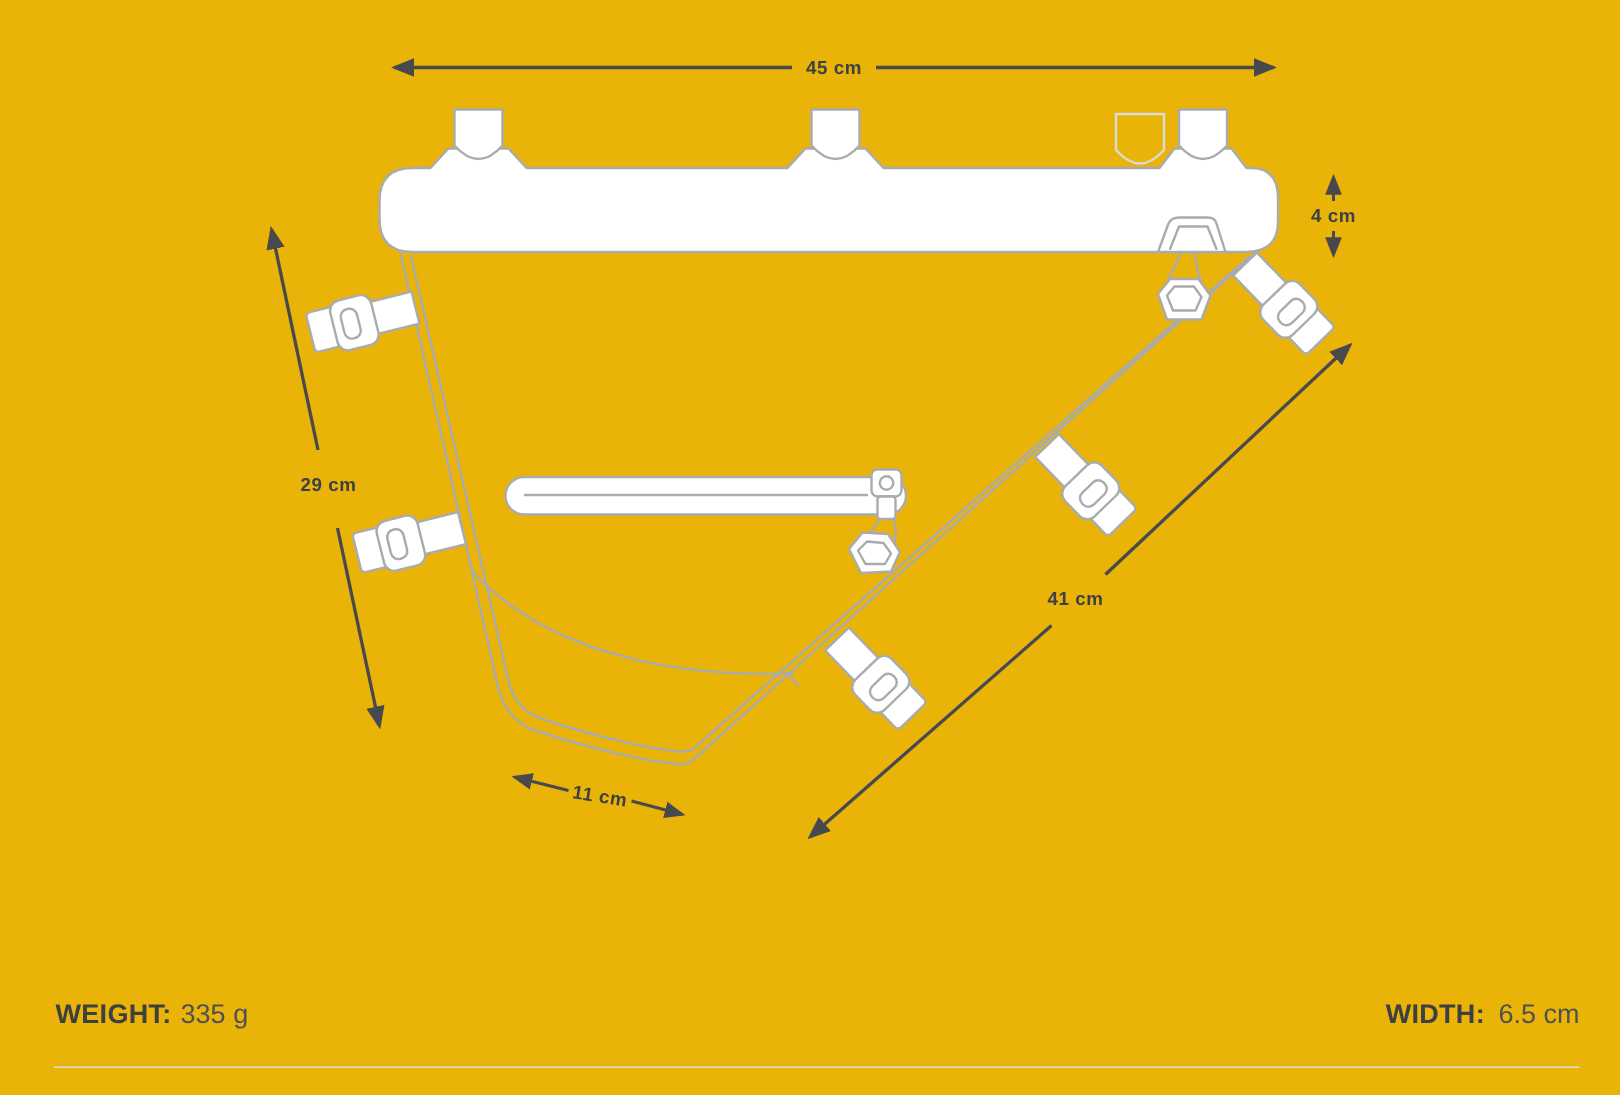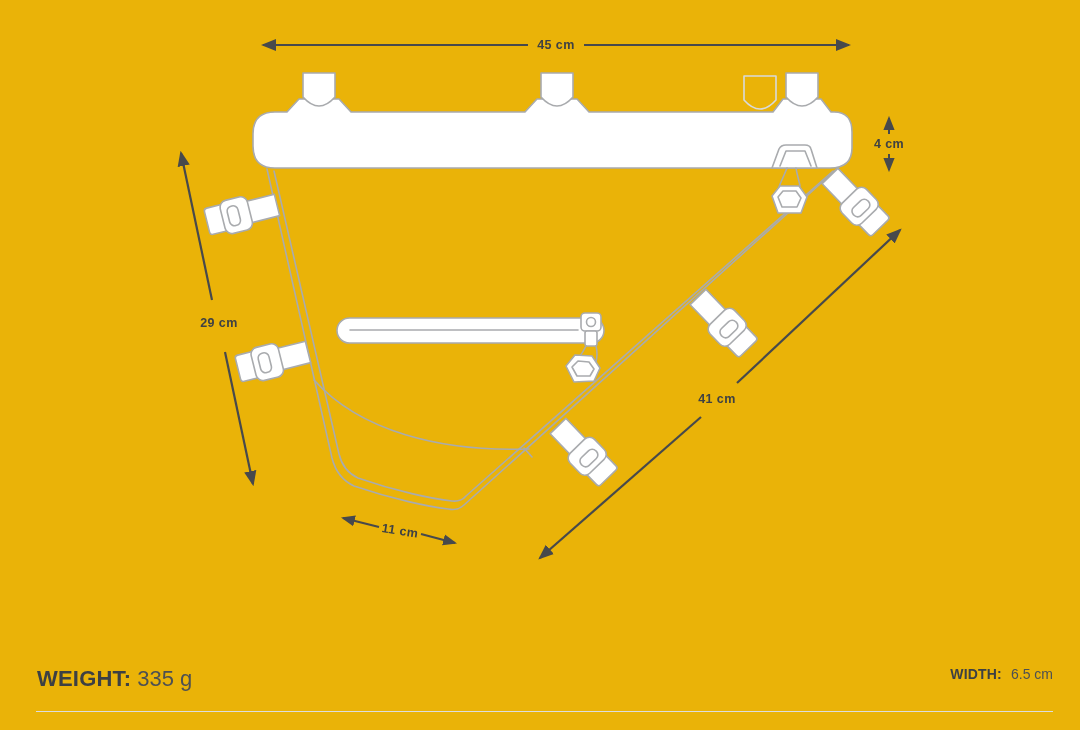--- a/index.html
+++ b/index.html
@@ -12,22 +12,22 @@
   html,body{margin:0;padding:0;background:#ffffff;}
   .stage{position:relative;width:1080px;height:730px;background:#eab308;overflow:hidden;
          font-family:"Liberation Sans","DejaVu Sans",sans-serif;}
   svg{position:absolute;left:0;top:0;}
   .bag{stroke:var(--outline);fill:none;stroke-width:1.6;stroke-linejoin:round;stroke-linecap:round;}
   .bagfill{stroke:var(--outline);fill:#ffffff;stroke-width:1.6;stroke-linejoin:round;}
   .ghost{stroke:var(--outline-faint);fill:none;stroke-width:1.6;stroke-linejoin:round;}
   .dim{stroke:var(--dim);stroke-width:2.2;fill:none;stroke-linecap:butt;}
   .dim-small{stroke:var(--dim);stroke-width:2;fill:none;}
   .dimlabel{font:bold 12.5px "Liberation Sans","DejaVu Sans",sans-serif;fill:var(--dimtext);letter-spacing:.4px;}
-  .specs-left{position:absolute;left:37px;top:666px;font-size:22px;color:#4d5053;}
-  .specs-right{position:absolute;right:27px;top:666px;font-size:14px;color:#4d5053;}
+  .specs-left{position:absolute;left:37px;top:666px;font-size:18px;color:#4d5053;}
+  .specs-right{position:absolute;right:27px;top:666px;font-size:18px;color:#4d5053;}
   .spec-label{font-weight:bold;color:#3d4043;letter-spacing:.2px;}
   .spec-value{margin-left:6px;}
   .divider{position:absolute;left:36px;top:711px;width:1017px;height:1px;background:var(--divider);}
 </style>
 </head>
 <body>
 
 <div class="stage">
 
   <svg width="1080" height="730" viewBox="0 0 1080 730">

